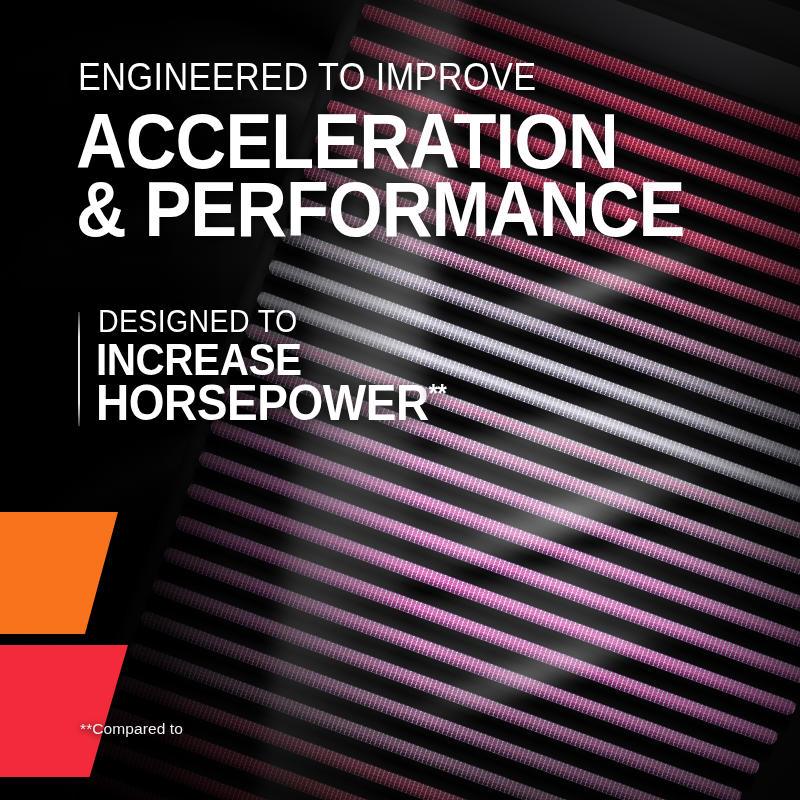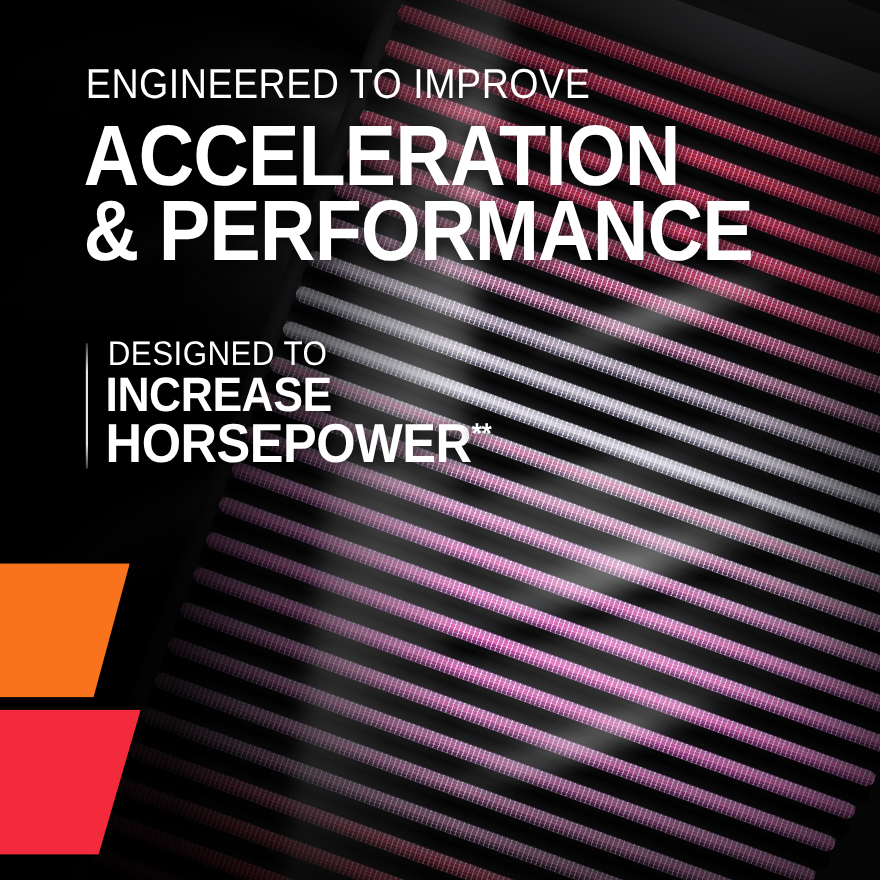--- a/index.html
+++ b/index.html
@@ -253,16 +253,17 @@
     <div class="headline" id="headline-1">ACCELERATION</div>
     <div class="headline" id="headline-2">&amp; PERFORMANCE</div>
 
     <div id="divider"></div>
 
     <div class="sub-kicker">DESIGNED TO</div>
     <div class="sub-line" id="sub-line-1">INCREASE</div>
     <div class="sub-line" id="sub-line-2"><span>HORSEPOWER</span><span class="ast">**</span></div>
 
     <div id="footnote">
+      <div>**Compared to</div>
     </div>
   </div>
 
 </div>
 
 </body></html>

